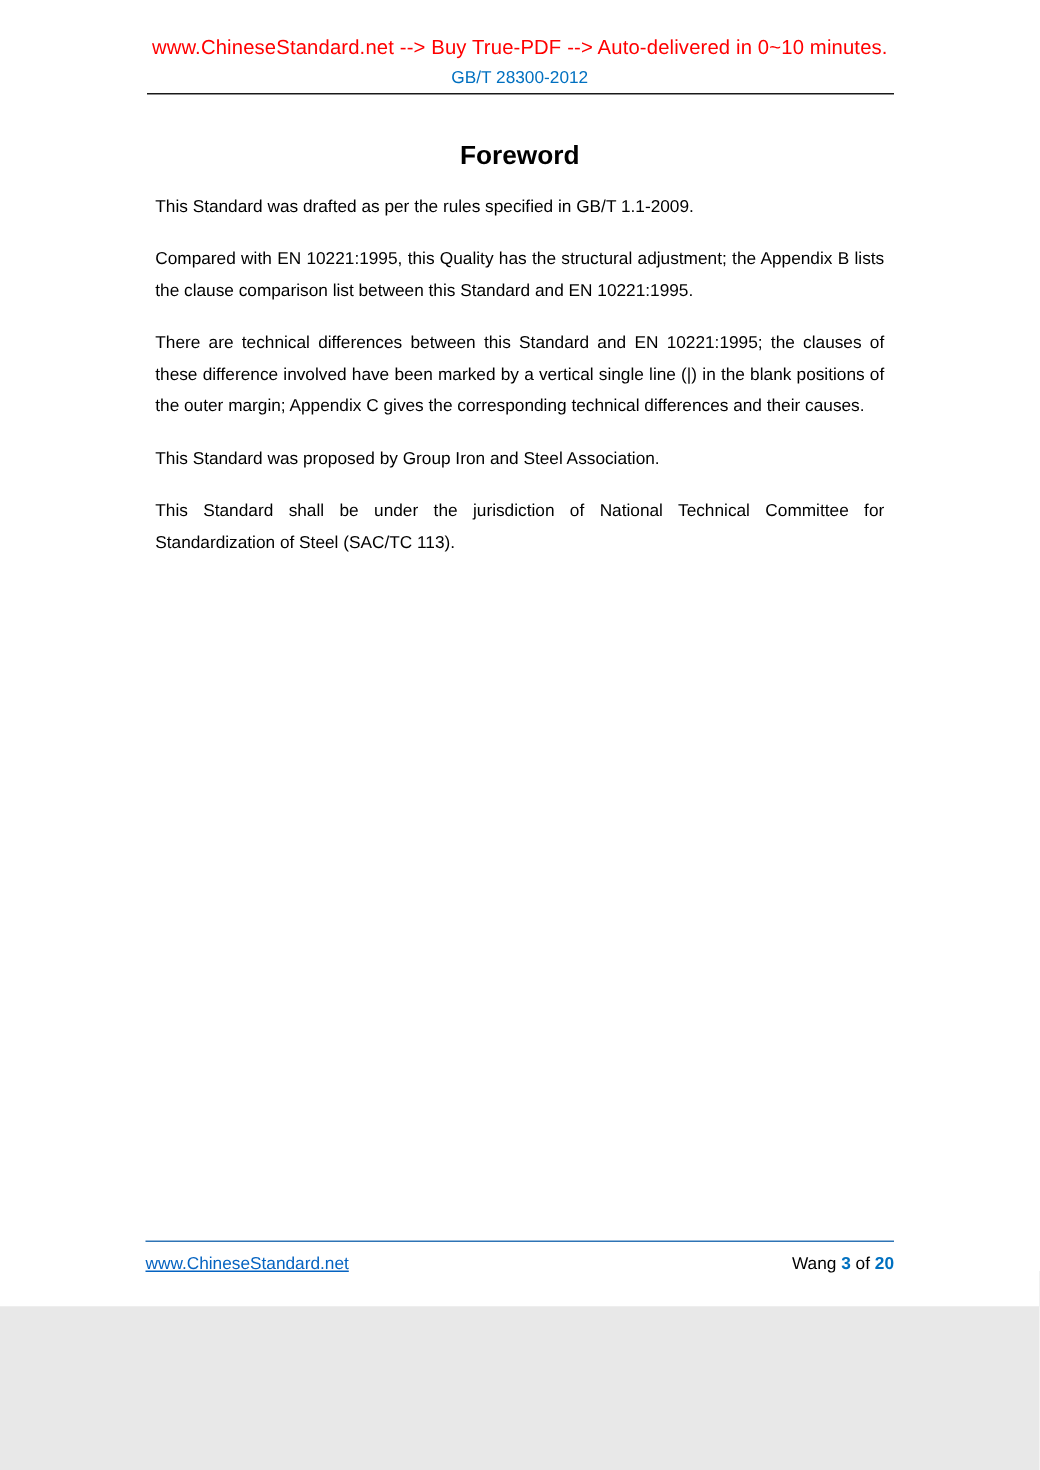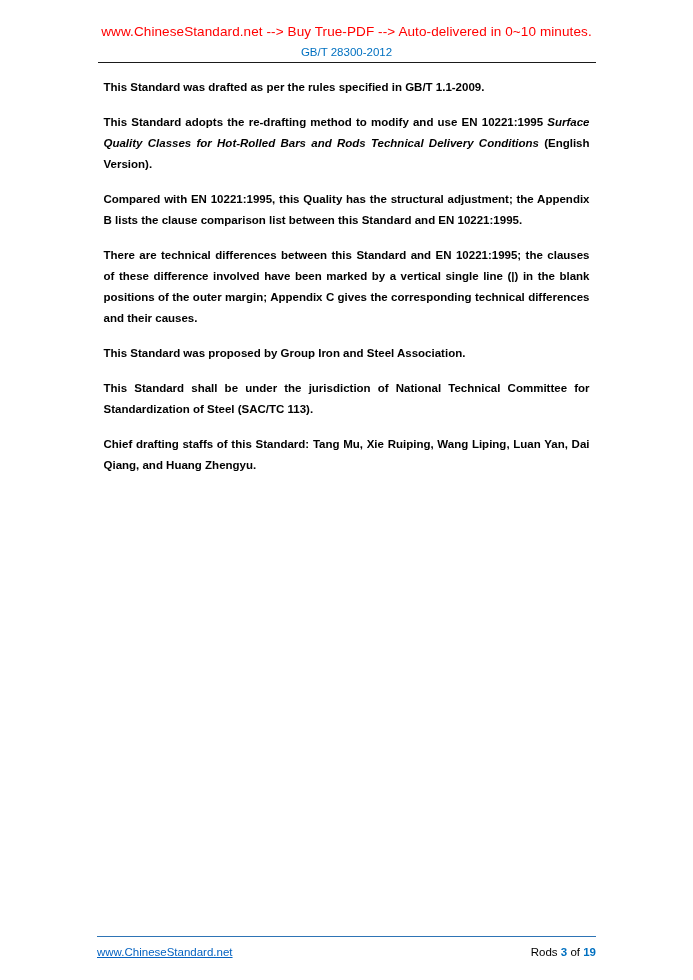--- a/index.html
+++ b/index.html
@@ -2,21 +2,21 @@
 <html style="--banner-red: #FF0000; --standard-blue: #0070C0; --link-blue: #0563C1; --footer-rule-blue: #2E74B5;"><head>
   <meta charset="utf-8">
   <style>
     * { box-sizing: border-box; }
     html, body { margin: 0; padding: 0; background: #e8e8e8; }
     body { font-family: "Liberation Sans", sans-serif; }
 
     .page {
       position: relative;
       width: 693px;
-      height: 980px;
+      height: 871px;
       margin: 0 auto;
       background: #ffffff;
       overflow: hidden;
     }
 
     .banner {
       padding-top: 24px;
       text-align: center;
       color: var(--banner-red, #ff0000);
       font-size: 13.5px;
@@ -41,21 +41,20 @@
       margin: 30px 0 0;
       text-align: center;
       font-size: 17.5px;
       font-weight: bold;
       color: #000;
     }
 
     .content {
       width: 486px;
       margin: 10px auto 0;
-      font-weight: bold;
     }
 
     .para {
       margin: 14px 0 0;
       font-size: 11.5px;
       line-height: 21px;
       color: #000;
       text-align: justify;
     }
 
@@ -99,46 +98,45 @@
 <body>
 
 <div class="page">
 
   <div class="banner">www.ChineseStandard.net --&gt; Buy True-PDF --&gt; Auto-delivered in 0~10 minutes.</div>
 
   <div class="std-code">GB/T 28300-2012</div>
 
   <div class="header-rule"></div>
 
+  <h1 class="title">Foreword</h1>
 
   <div class="content">
 
     <p class="para">This Standard was drafted as per the rules specified in GB/T 1.1-2009.</p>
 
-    <p class="para"><span>This Standard adopts the re-drafting method to modify and use EN 10221:1995 </span><span class="italic">Surface Quality Classes for Hot-Rolled Bars and Rods Technical Delivery Conditions</span><span> (English Version).</span></p>
 
     <p class="para">Compared with EN 10221:1995, this Quality has the structural adjustment; the Appendix B lists the clause comparison list between this Standard and EN 10221:1995.</p>
 
     <p class="para">There are technical differences between this Standard and EN 10221:1995; the clauses of these difference involved have been marked by a vertical single line (|) in the blank positions of the outer margin; Appendix C gives the corresponding technical differences and their causes.</p>
 
     <p class="para">This Standard was proposed by Group Iron and Steel Association.</p>
 
     <p class="para">This Standard shall be under the jurisdiction of National Technical Committee for Standardization of Steel (SAC/TC 113).</p>
 
 
-    <p class="para">Chief drafting staffs of this Standard: Tang Mu, Xie Ruiping, Wang Liping, Luan Yan, Dai Qiang, and Huang Zhengyu.</p>
 
   </div>
 
   <div class="footer">
     <div class="footer-rule"></div>
     <div class="footer-row">
       <a class="footer-link">www.ChineseStandard.net</a>
       <div class="page-indicator">
-        <span>Rods</span>
+        <span>Wang</span>
         <span class="page-num">3</span>
         <span>of</span>
-        <span class="page-num">19</span>
+        <span class="page-num">20</span>
       </div>
     </div>
   </div>
 
 </div>
 
 </body></html>

